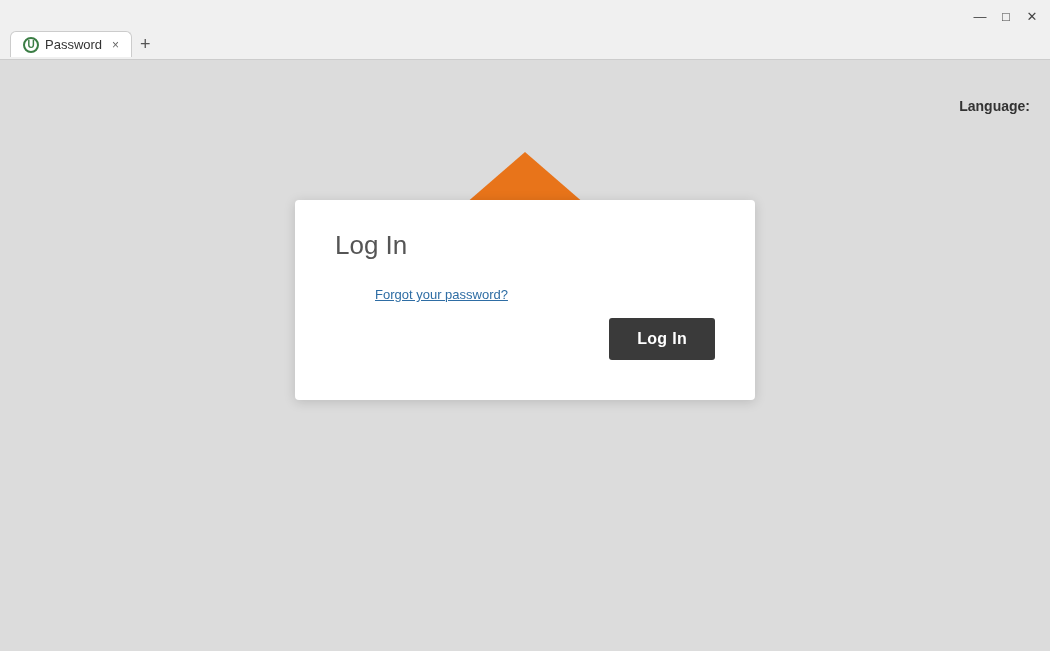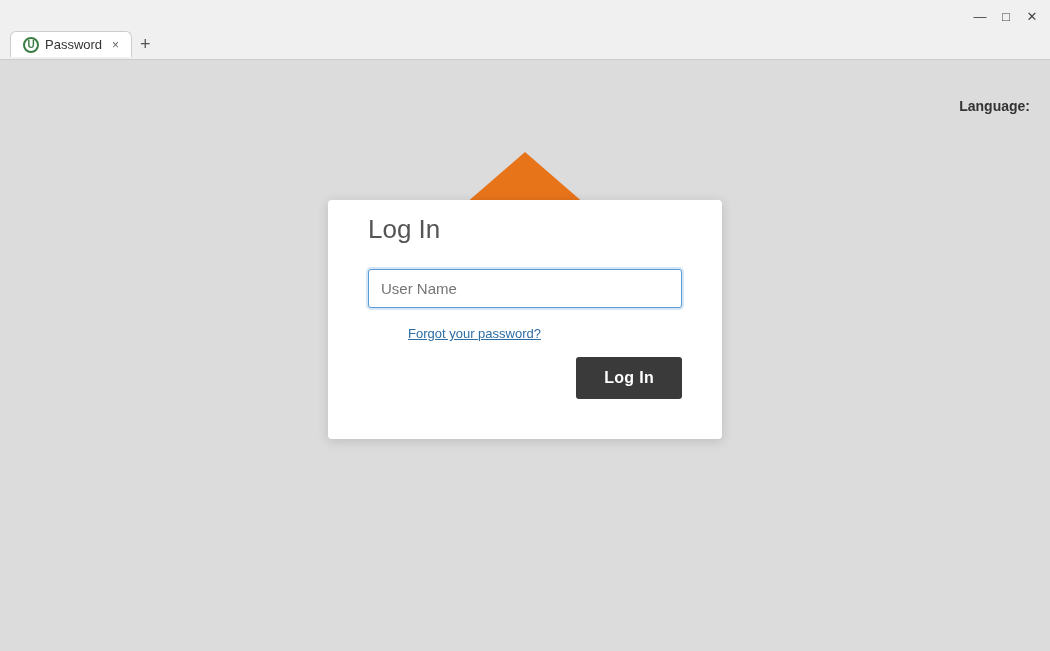--- a/index.html
+++ b/index.html
@@ -181,25 +181,25 @@
       font-size: 9px;
       color: #e8741a;
     }
 
     
     .login-card {
       position: absolute;
       top: 140px;
       left: 50%;
       transform: translateX(-50%);
-      width: 394px;
+      width: 460px;
       background: #fff;
       border-radius: 4px;
       box-shadow: 0 2px 12px rgba(0,0,0,0.15);
-      padding: 14px 40px 40px 40px;
+      padding: 30px 40px 40px 40px;
     }
 
     .login-title {
       font-size: 26px;
       font-weight: 400;
       color: #555;
       margin-bottom: 24px;
     }
 
     .form-group {
@@ -292,23 +292,20 @@
     <span class="language-label">Language:</span>
   </div>
 
   <div class="logo-area">
     <div class="logo-triangle"></div>
   </div>
 
   <div class="login-card">
     <h1 class="login-title">Log In</h1>
 
-    <div class="form-group">
-      <input class="form-input active-field" type="text" placeholder="User Name" style="">
-    </div>
 
 
     <a class="forgot-link">Forgot your password?</a>
 
     <div class="login-actions">
       <button class="login-btn">Log In</button>
     </div>
   </div>
 
 </div>

